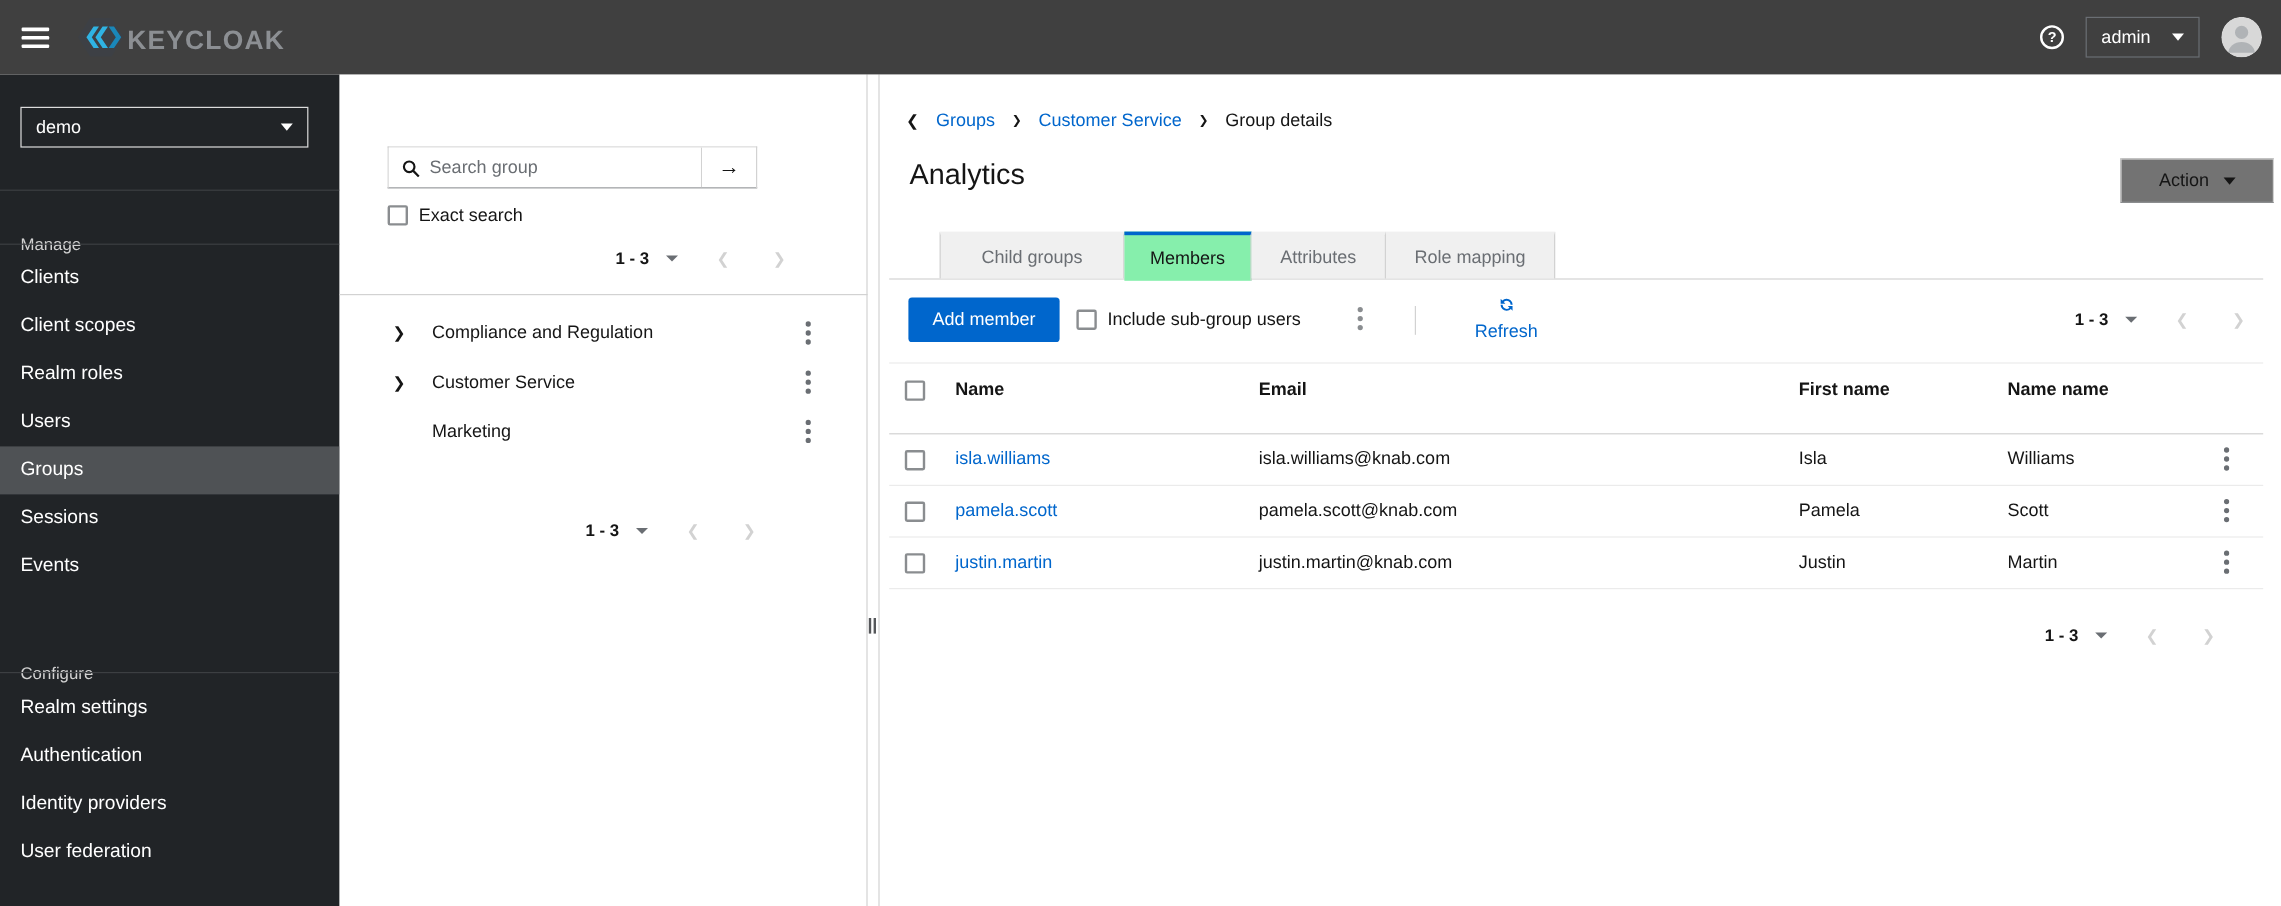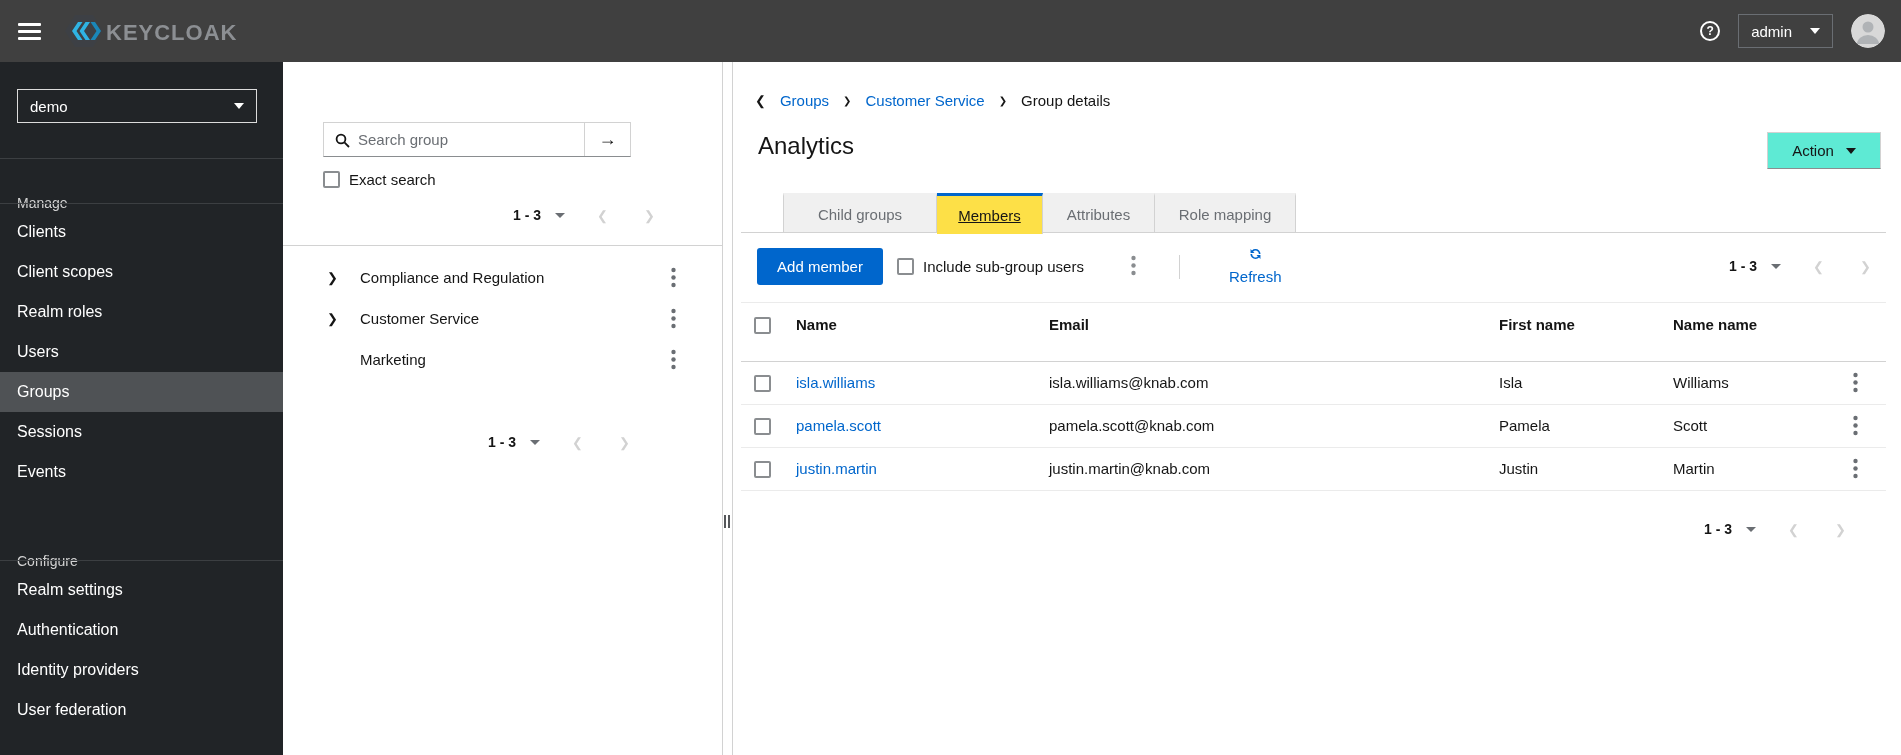--- a/index.html
+++ b/index.html
@@ -60,27 +60,27 @@
   .gutter-handle i { display:block; width:2px; height:13px; background:#55575a; }
 
   
   .main { position:absolute; left:732px; top:62px; width:1169px; height:693px; background:#fff; border-left:1px solid #d2d2d2; }
   .breadcrumb { position:absolute; left:22px; top:28px; height:20px; display:flex; align-items:center; gap:14px; font-size:15px; }
   .bc-back { font-size:13px; color:#151515; }
   .bc-link { color:#0066cc; text-decoration:none; }
   .bc-sep { font-size:10px; color:#151515; }
   .bc-current { color:#151515; }
   .page-title { position:absolute; left:25px; top:70px; font-size:24px; font-weight:500; color:#151515; }
-  .action-btn { position:absolute; left:1034px; top:70px; width:114px; height:37px; background:#5eead4; border:1px solid #d2d2d2; border-bottom-color:#8a8d90; display:flex; align-items:center; justify-content:center; gap:12px; font-size:15px; color:#151515; }
+  .action-btn { position:absolute; left:1034px; top:70px; width:128px; height:37px; background:#737373; border:1px solid #d2d2d2; border-bottom-color:#8a8d90; display:flex; align-items:center; justify-content:center; gap:12px; font-size:15px; color:#151515; }
 
   .tabs-line { position:absolute; left:8px; top:170px; width:1145px; height:1px; background:#d2d2d2; z-index:1; }
   .tabs { position:absolute; left:50px; top:131px; display:flex; align-items:flex-start; z-index:2; }
   .tab { height:39px; line-height:35px; border-top:3px solid transparent; border-right:1px solid #d2d2d2; background:#f0f0f0; color:#6a6e73; font-size:15px; text-align:center; }
   .tab.first { border-left:1px solid #d2d2d2; }
-  .tab.active { height:41px; background:#fde047; color:#151515; border-top-color:#0066cc;text-decoration:underline; }
+  .tab.active { height:41px; background:#86efac; color:#151515; border-top-color:#0066cc; }
 
   .toolbar { position:absolute; left:6px; top:186px; width:1169px; height:37px; }
   .add-member { position:absolute; left:18px; top:0; width:126px; height:37px; background:#0066cc; color:#fff; font-size:15px; border-radius:3px; }
   .include-row { position:absolute; left:158px; top:0; height:37px; display:flex; align-items:center; gap:9px; }
   .tb-kebab { position:absolute; left:392px; top:5px; height:27px; }
   .tb-sep { position:absolute; left:440px; top:7px; width:1px; height:24px; background:#d2d2d2; }
   .refresh { position:absolute; left:490px; top:0; height:37px; display:flex; align-items:center; gap:8px; color:#0066cc; font-size:15px;flex-direction:column; }
 
   .members-table { position:absolute; left:8px; top:240px; width:1145px; }
   .t-row { position:relative; height:43px; border-bottom:1px solid #ebebeb; }

